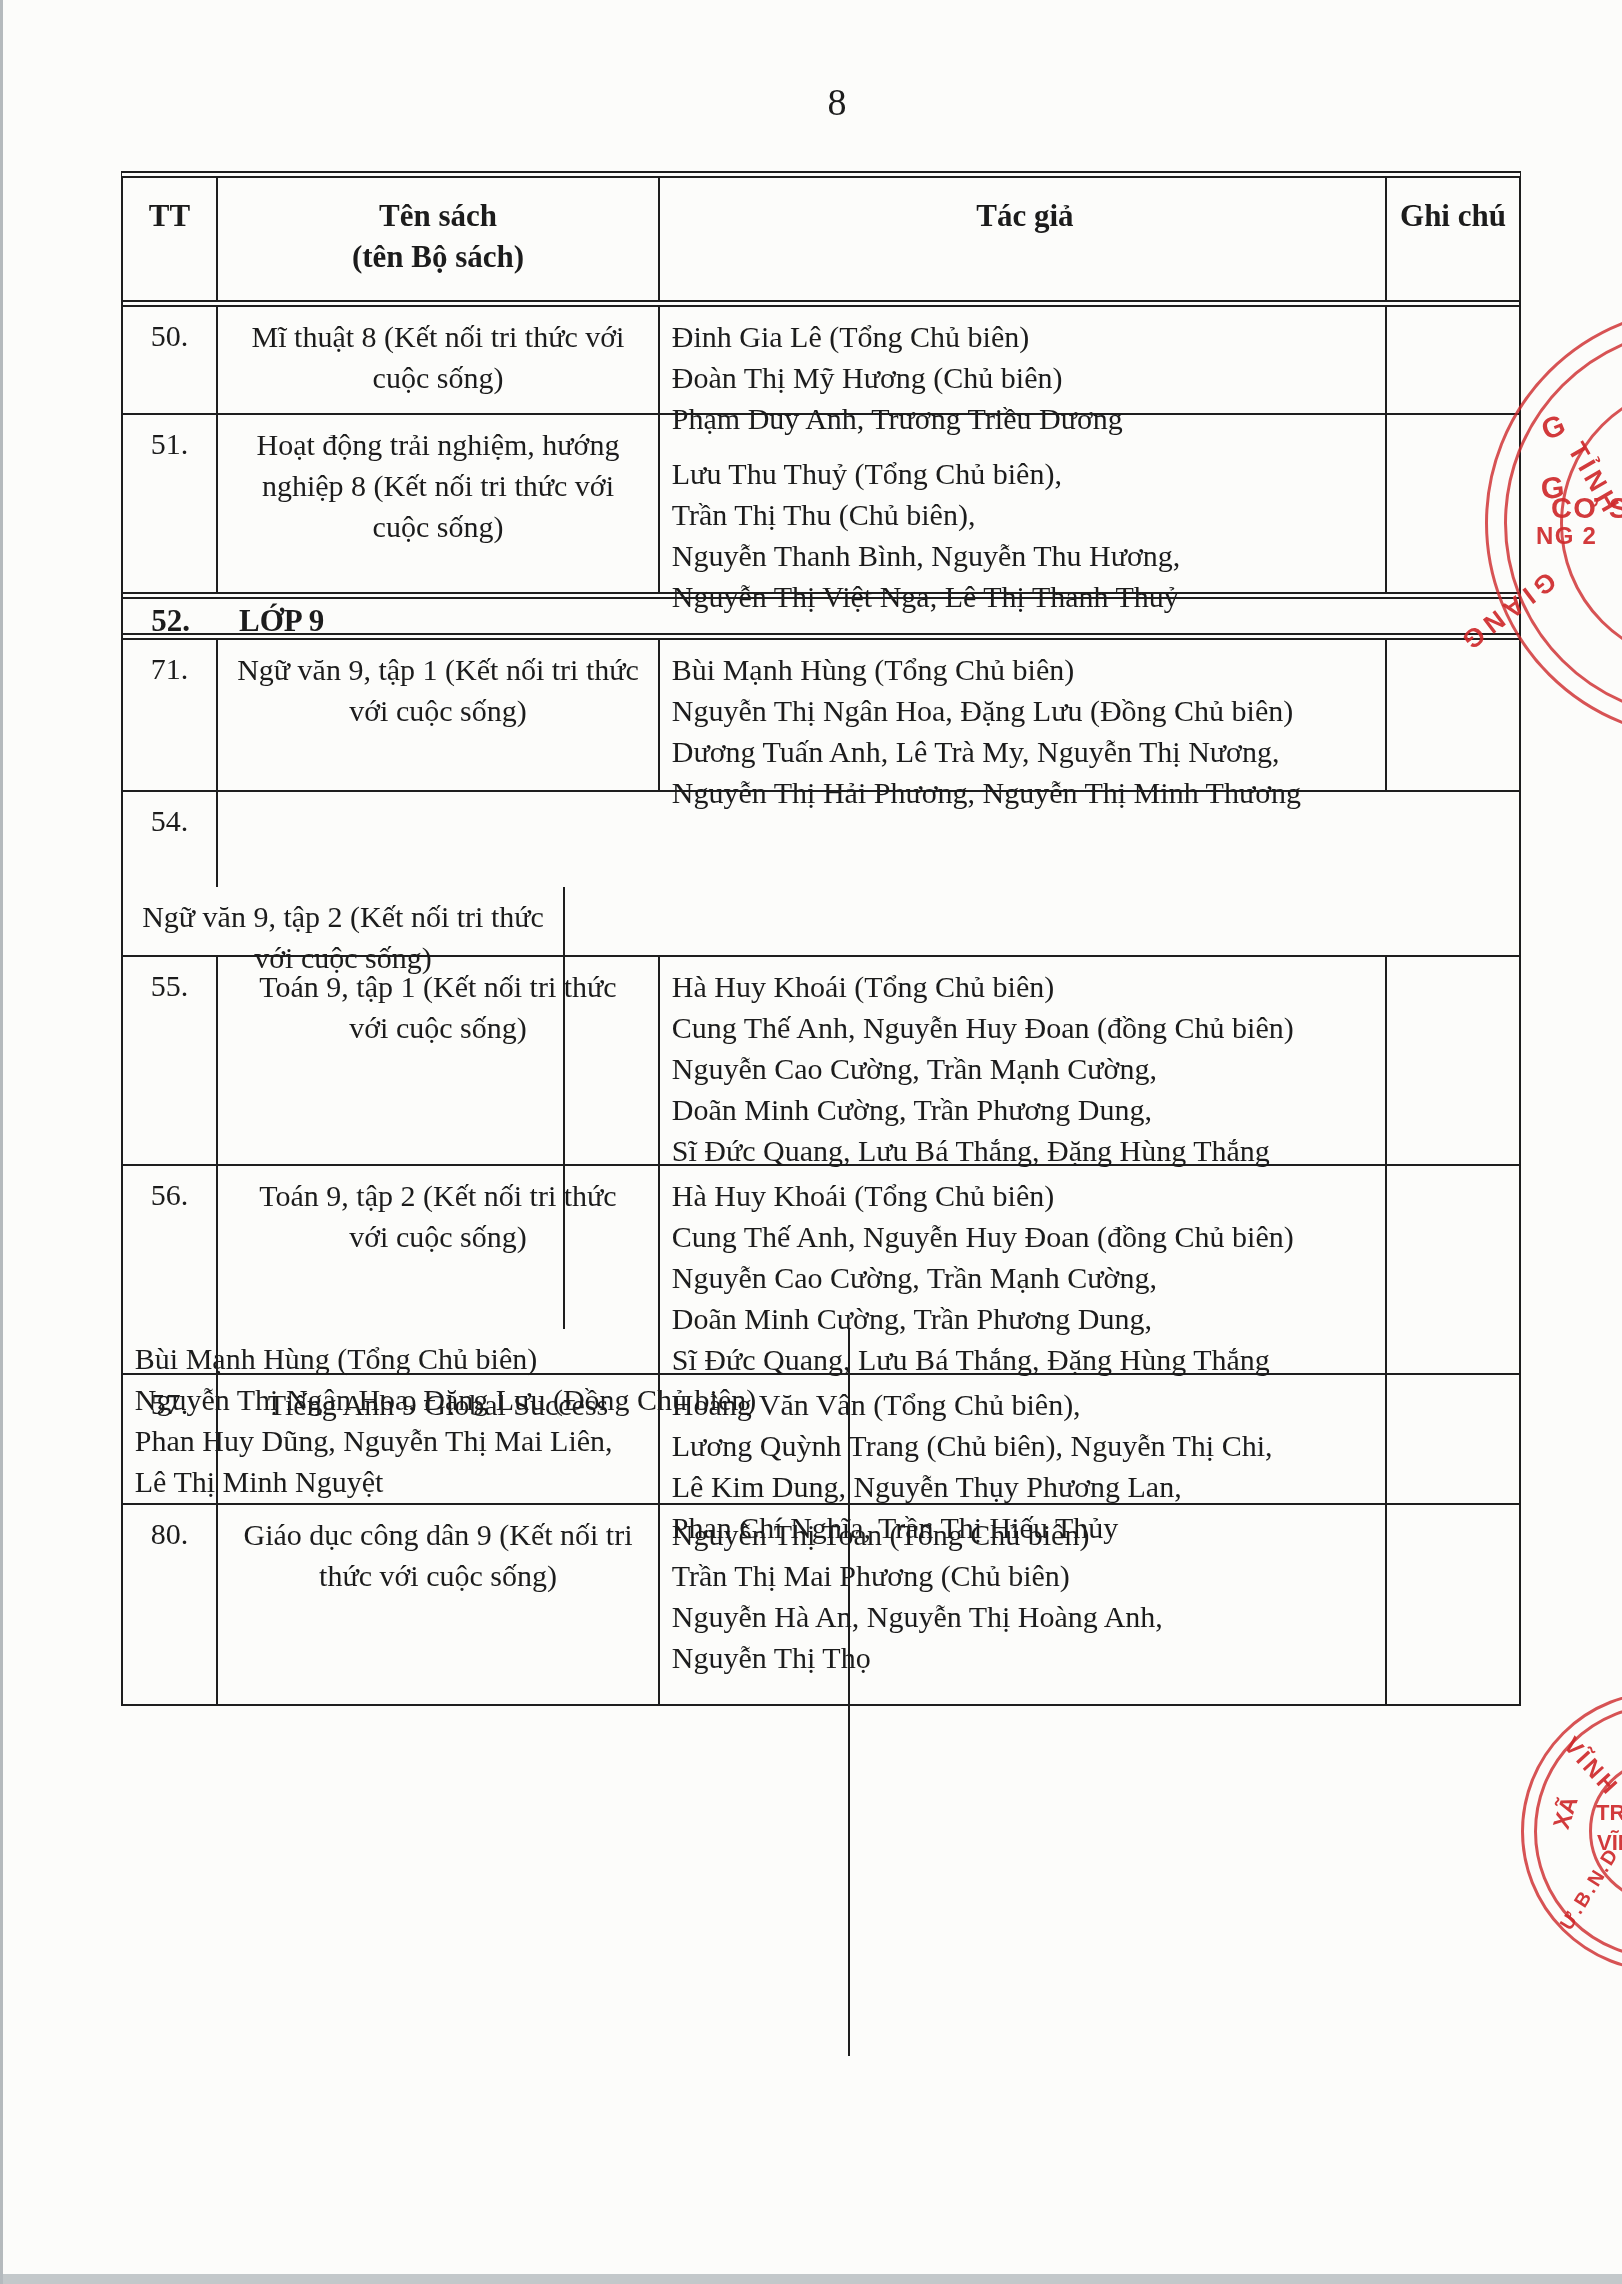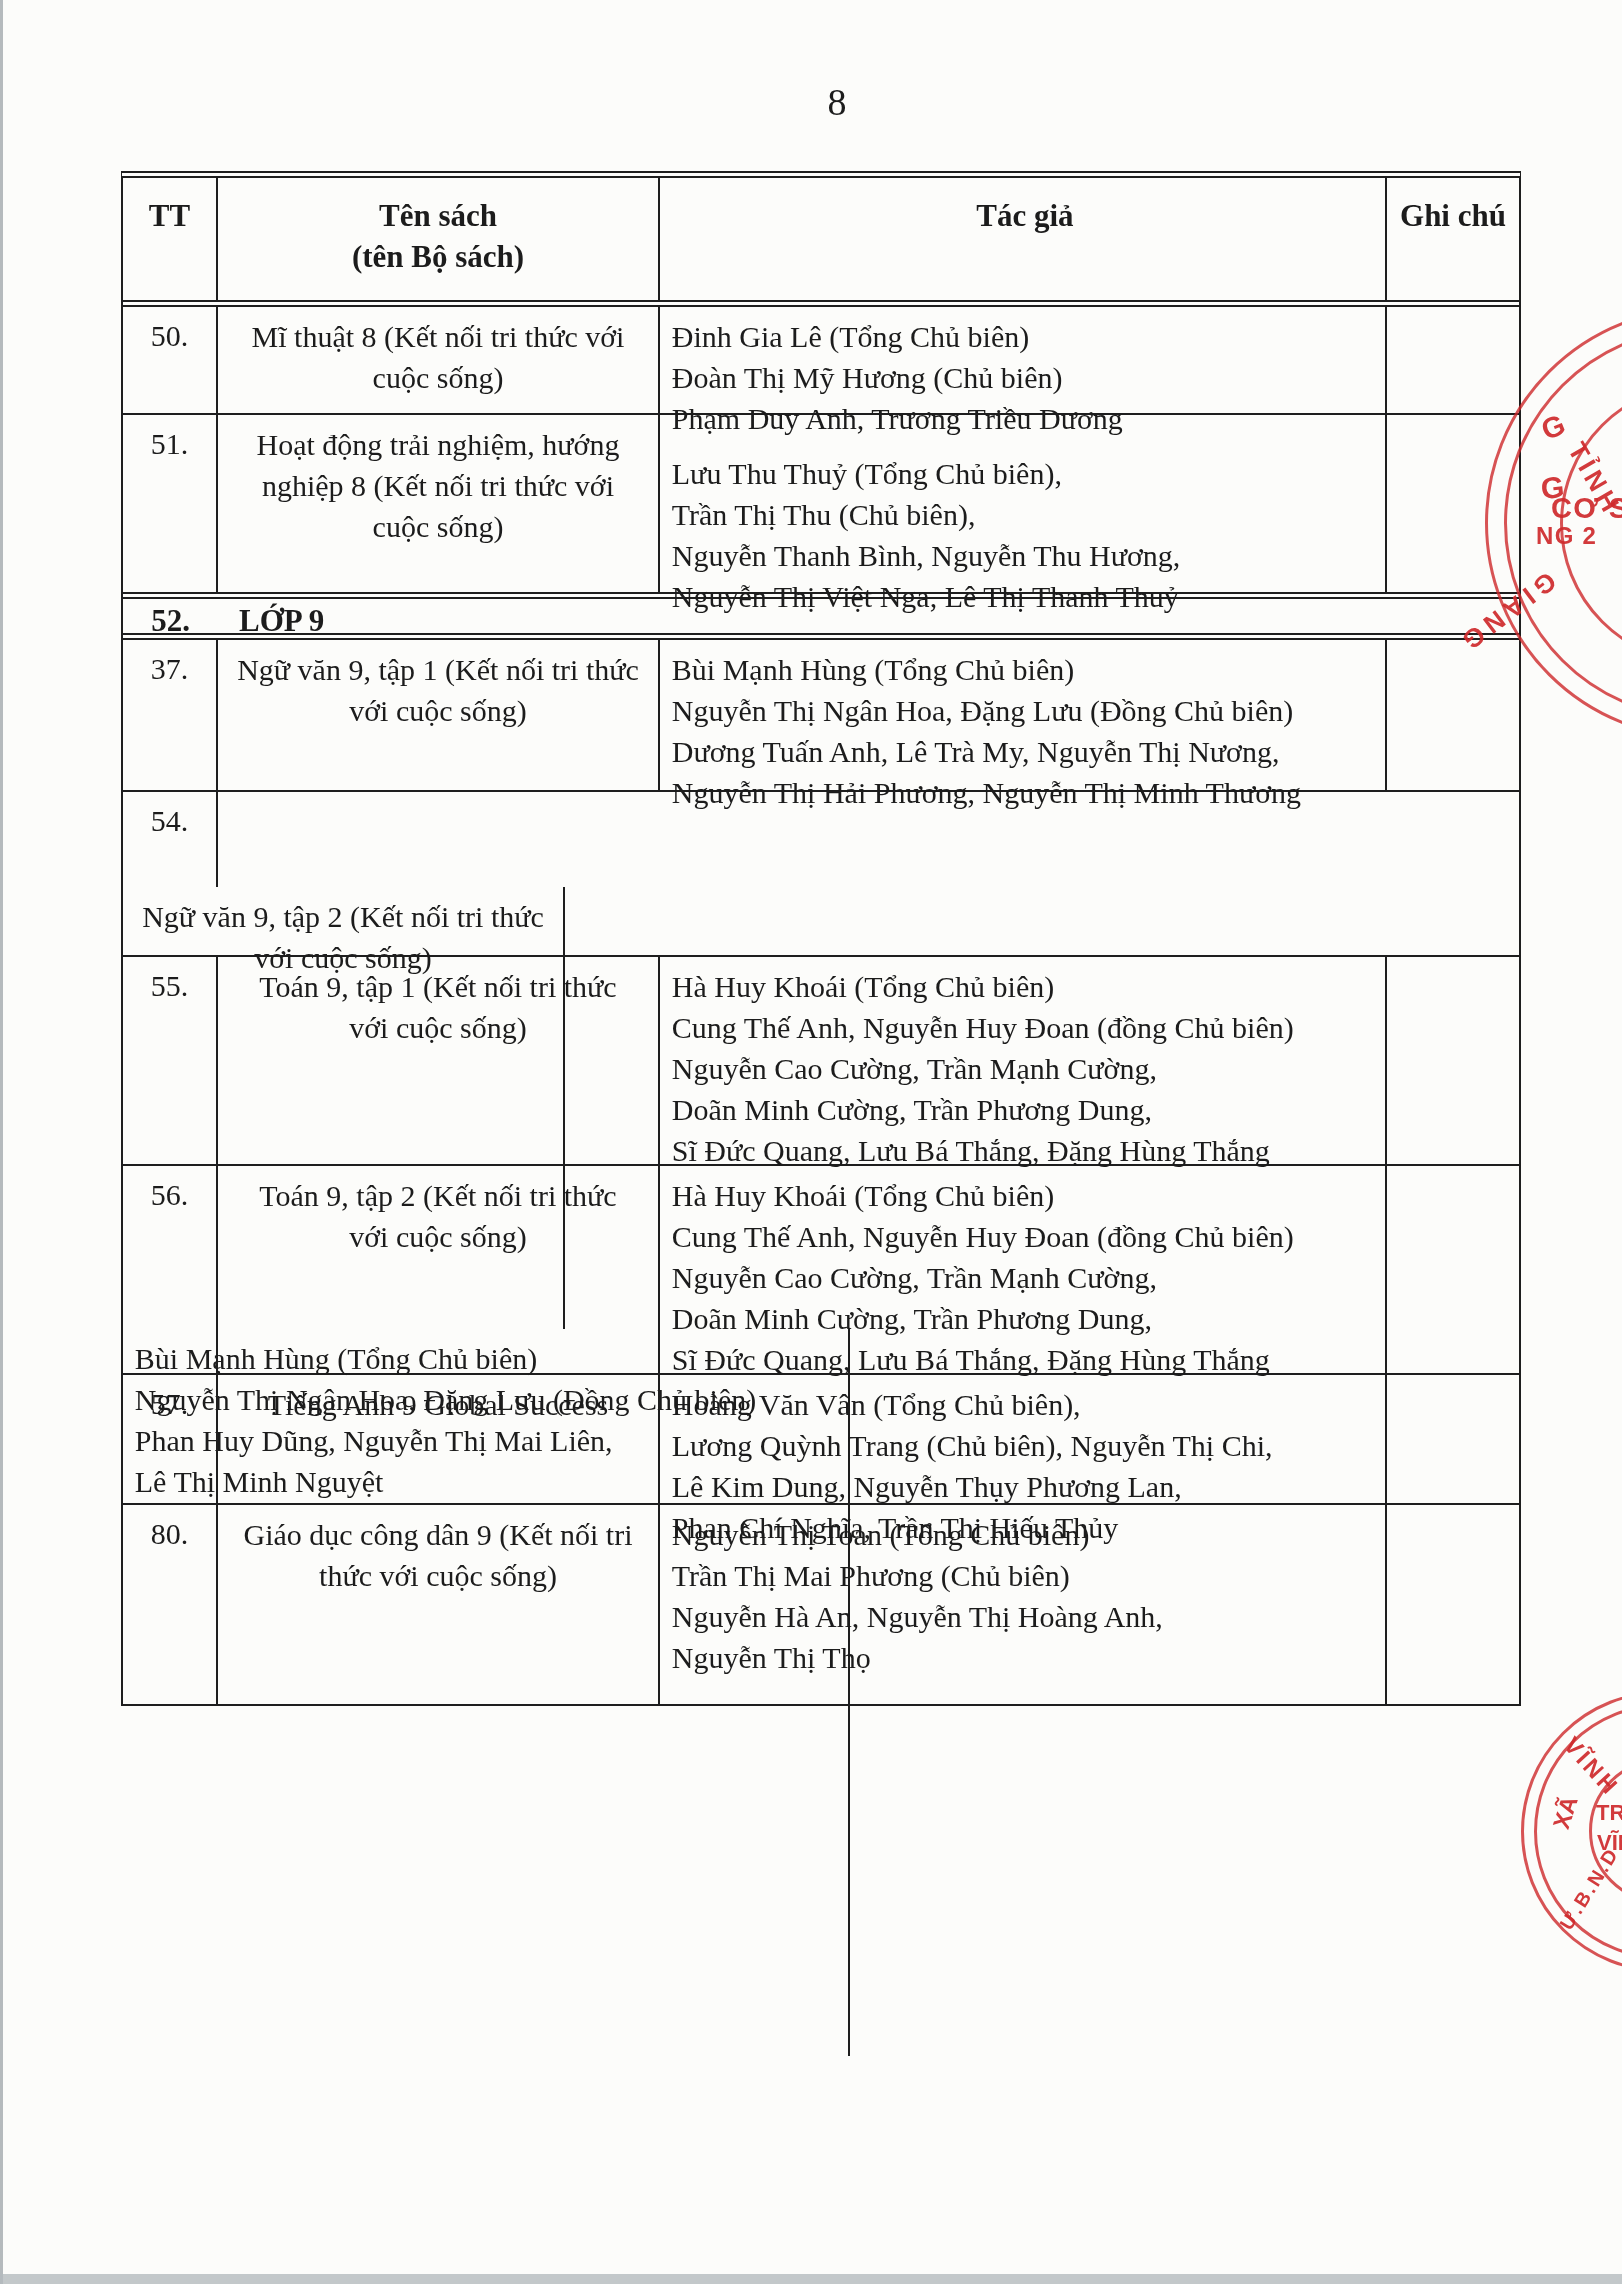--- a/index.html
+++ b/index.html
@@ -129,21 +129,21 @@
 Nguyễn Thị Việt Nga, Lê Thị Thanh Thuỷ</div>
       <div class="cell note"></div>
     </div>
 
     <div class="trow grade dbl hgrade">
       <div class="gtt">52.</div>
       <div class="glabel">LỚP 9</div>
     </div>
 
     <div class="trow dbl h53">
-      <div class="cell tt">37.</div>
+      <div class="cell tt">71.</div>
       <div class="cell title">Ngữ văn 9, tập 1 (Kết nối tri thức
 với cuộc sống)</div>
       <div class="cell authors">Bùi Mạnh Hùng (Tổng Chủ biên)
 Nguyễn Thị Ngân Hoa, Đặng Lưu (Đồng Chủ biên)
 Dương Tuấn Anh, Lê Trà My, Nguyễn Thị Nương,
 Nguyễn Thị Hải Phương, Nguyễn Thị Minh Thương</div>
       <div class="cell note"></div>
     </div>
 
     <div class="trow h54">

